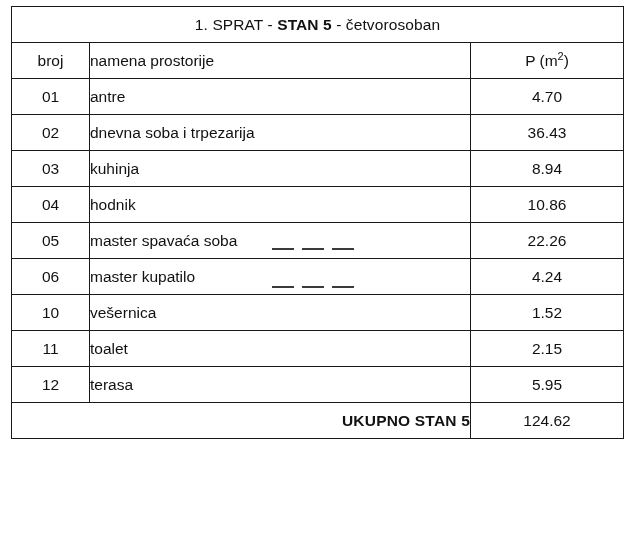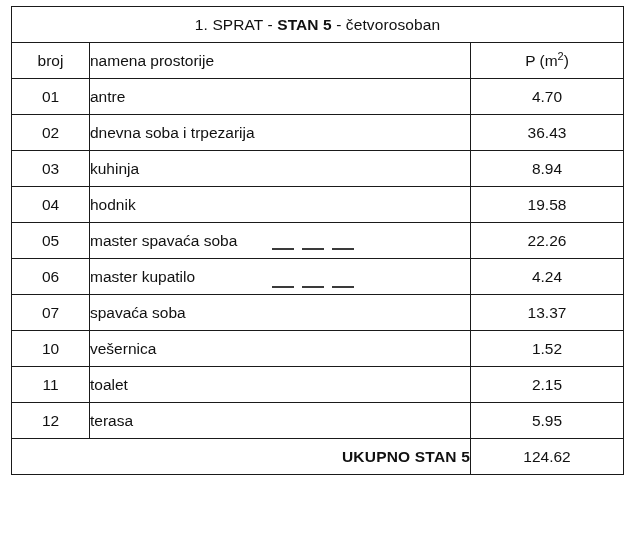--- a/index.html
+++ b/index.html
@@ -123,36 +123,31 @@
         <td class="cell-area">36.43</td>
       </tr>
       <tr>
         <td class="cell-num">03</td>
         <td class="cell-name">kuhinja</td>
         <td class="cell-area">8.94</td>
       </tr>
       <tr>
         <td class="cell-num">04</td>
         <td class="cell-name">hodnik</td>
-        <td class="cell-area">19.58</td>
+        <td class="cell-area">10.86</td>
       </tr>
       <tr>
         <td class="cell-num">05</td>
         <td class="cell-name">master spavaća soba</td>
         <td class="cell-area">22.26</td>
       </tr>
       <tr>
         <td class="cell-num">06</td>
         <td class="cell-name">master kupatilo</td>
         <td class="cell-area">4.24</td>
-      </tr>
-      <tr>
-        <td class="cell-num">07</td>
-        <td class="cell-name">spavaća soba</td>
-        <td class="cell-area">13.37</td>
       </tr>
       <tr>
         <td class="cell-num">10</td>
         <td class="cell-name">vešernica</td>
         <td class="cell-area">1.52</td>
       </tr>
       <tr>
         <td class="cell-num">11</td>
         <td class="cell-name">toalet</td>
         <td class="cell-area">2.15</td>

